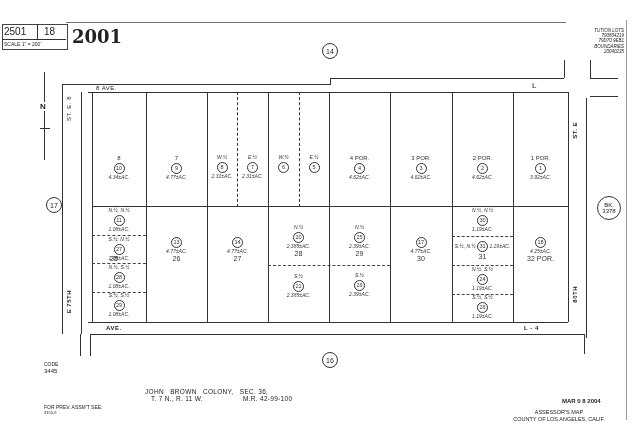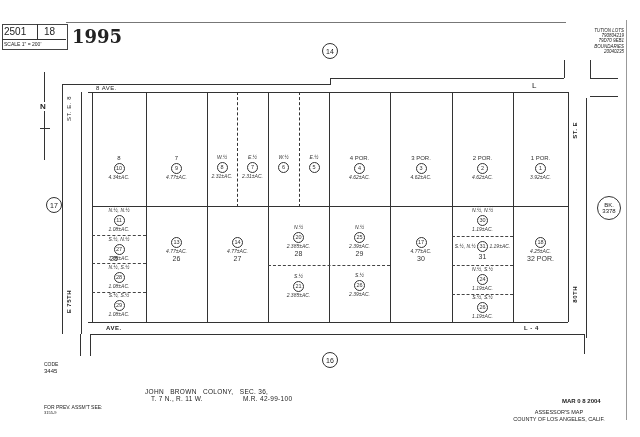--- a/index.html
+++ b/index.html
@@ -22,21 +22,21 @@
 </head>
 <body>
 
 <div class="abs" style="left:2px;top:24px;width:64px;height:24px;border:1px solid #444;"></div>
 <div class="ln" style="left:2px;top:39px;width:64px;height:1px;"></div>
 <div class="ln" style="left:37px;top:24px;width:1px;height:15px;"></div>
 <div class="abs" style="left:4px;top:26px;font-size:10px;">2501</div>
 <div class="abs" style="left:44px;top:26px;font-size:10px;">18</div>
 <div class="abs" style="left:4px;top:41px;font-size:5px;">SCALE 1" = 200'</div>
 <div class="ln" style="left:66px;top:22px;width:500px;height:1px;background:#777;"></div>
-<div class="abs" style="left:72px;top:26px;font-size:18px;font-weight:bold;font-family:'DejaVu Serif',serif;">1995</div>
+<div class="abs" style="left:72px;top:26px;font-size:18px;font-weight:bold;font-family:'DejaVu Serif',serif;">2001</div>
 <div class="abs" style="left:584px;top:28px;font-size:4.5px;font-style:italic;line-height:1.15;text-align:right;width:40px;">
   <div>TUTION LOTS</div>
     <div>790804219</div>
     <div>79D70 9EB1</div>
     <div>BOUNDARIES</div>
     <div>20040235</div>
 </div>
 <div class="ln" style="left:626px;top:20px;width:1px;height:400px;background:#999;"></div>
 
 <div class="abs" style="left:40px;top:72px;width:10px;height:90px;">

